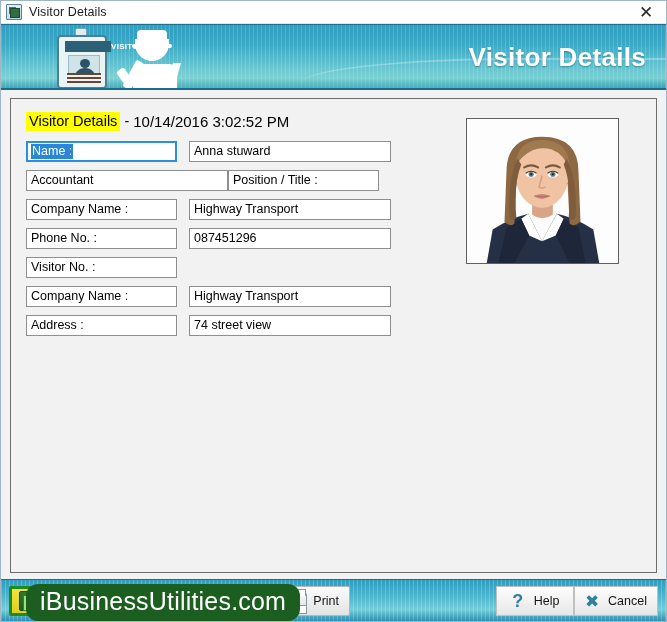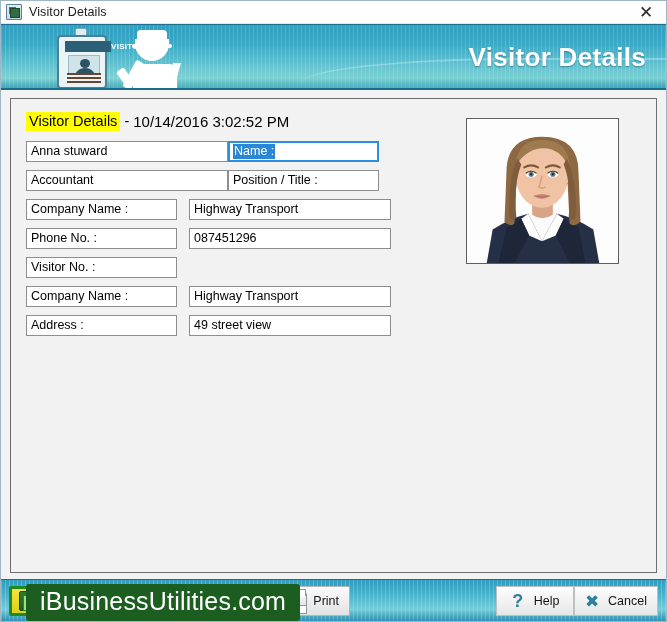--- a/index.html
+++ b/index.html
@@ -464,21 +464,21 @@
 
   
   .watermark {
     position: absolute;
     left: 25px; bottom: 0px;
     background: #1b5e20;
     color: #ffffff;
     font-size: 25px;
     padding: 3px 14px 5px 14px;
     letter-spacing: 0.2px;
-    border-radius: 3px;
+    border-radius: 12px;
     font-family: "Liberation Sans", sans-serif;
   }
 </style>
 </head>
 <body>
 
 <div class="window">
 
   <div class="titlebar">
     <div class="titlebar-icon"></div>
@@ -517,24 +517,24 @@
 
       <div class="record-header">
         <span class="record-title">Visitor Details</span>
         <span class="record-dash">-</span>
         <span class="record-date">10/14/2016 3:02:52 PM</span>
       </div>
 
       <div class="form-rows">
 
         <div class="form-row">
-          <div class="fld fld-value">Anna stuward</div>
           <div class="fld fld-label focused">
               <span class="sel-text">Name :</span>
             </div>
+          <div class="fld fld-value">Anna stuward</div>
         </div>
 
         <div class="form-row">
           <div class="fld fld-value">Accountant</div>
           <div class="fld fld-label">Position / Title :</div>
         </div>
 
         <div class="form-row">
           <div class="fld fld-label">Company Name :</div>
           <div class="fld fld-value">Highway Transport</div>
@@ -549,21 +549,21 @@
           <div class="fld fld-label">Visitor No. :</div>
         </div>
 
         <div class="form-row">
           <div class="fld fld-label">Company Name :</div>
           <div class="fld fld-value">Highway Transport</div>
         </div>
 
         <div class="form-row">
           <div class="fld fld-label">Address :</div>
-          <div class="fld fld-value">49 street view</div>
+          <div class="fld fld-value">74 street view</div>
         </div>
 
         <div class="form-row">
         </div>
 
       </div>
 
       <div class="photo-frame">
         <div class="photo-inner">
           <svg class="portrait" viewBox="0 0 153 146" preserveAspectRatio="xMidYMid slice">

